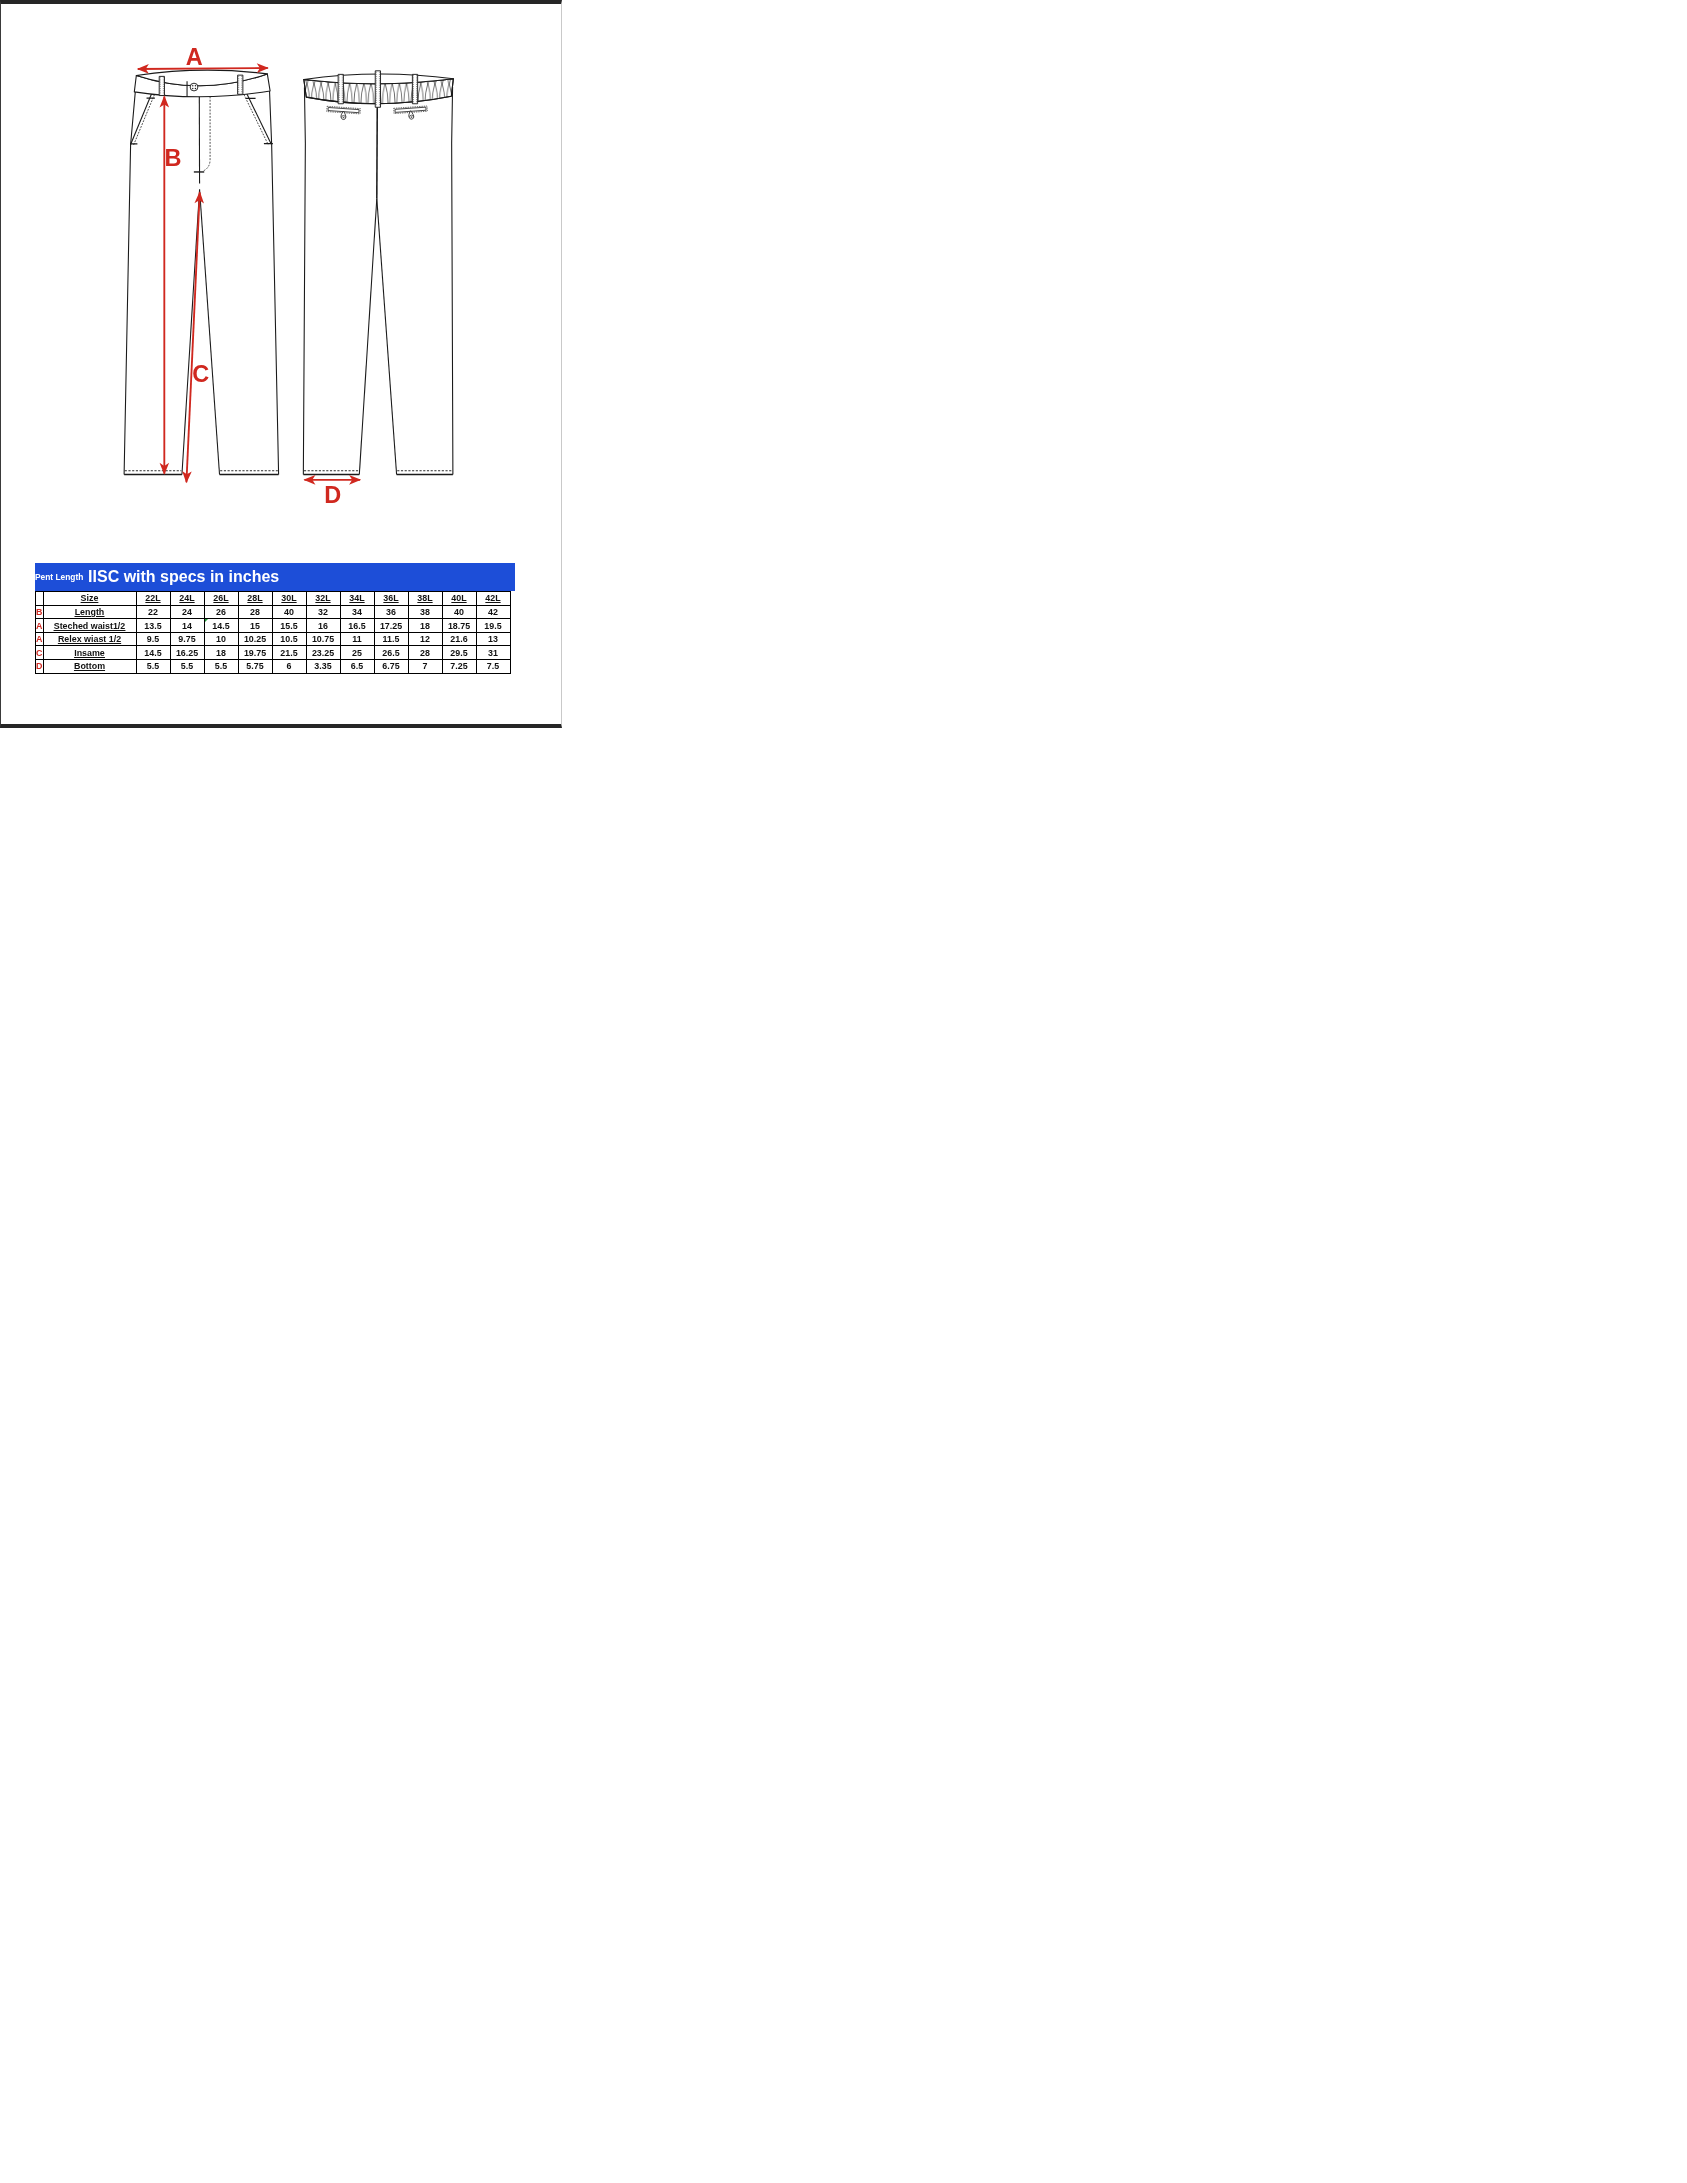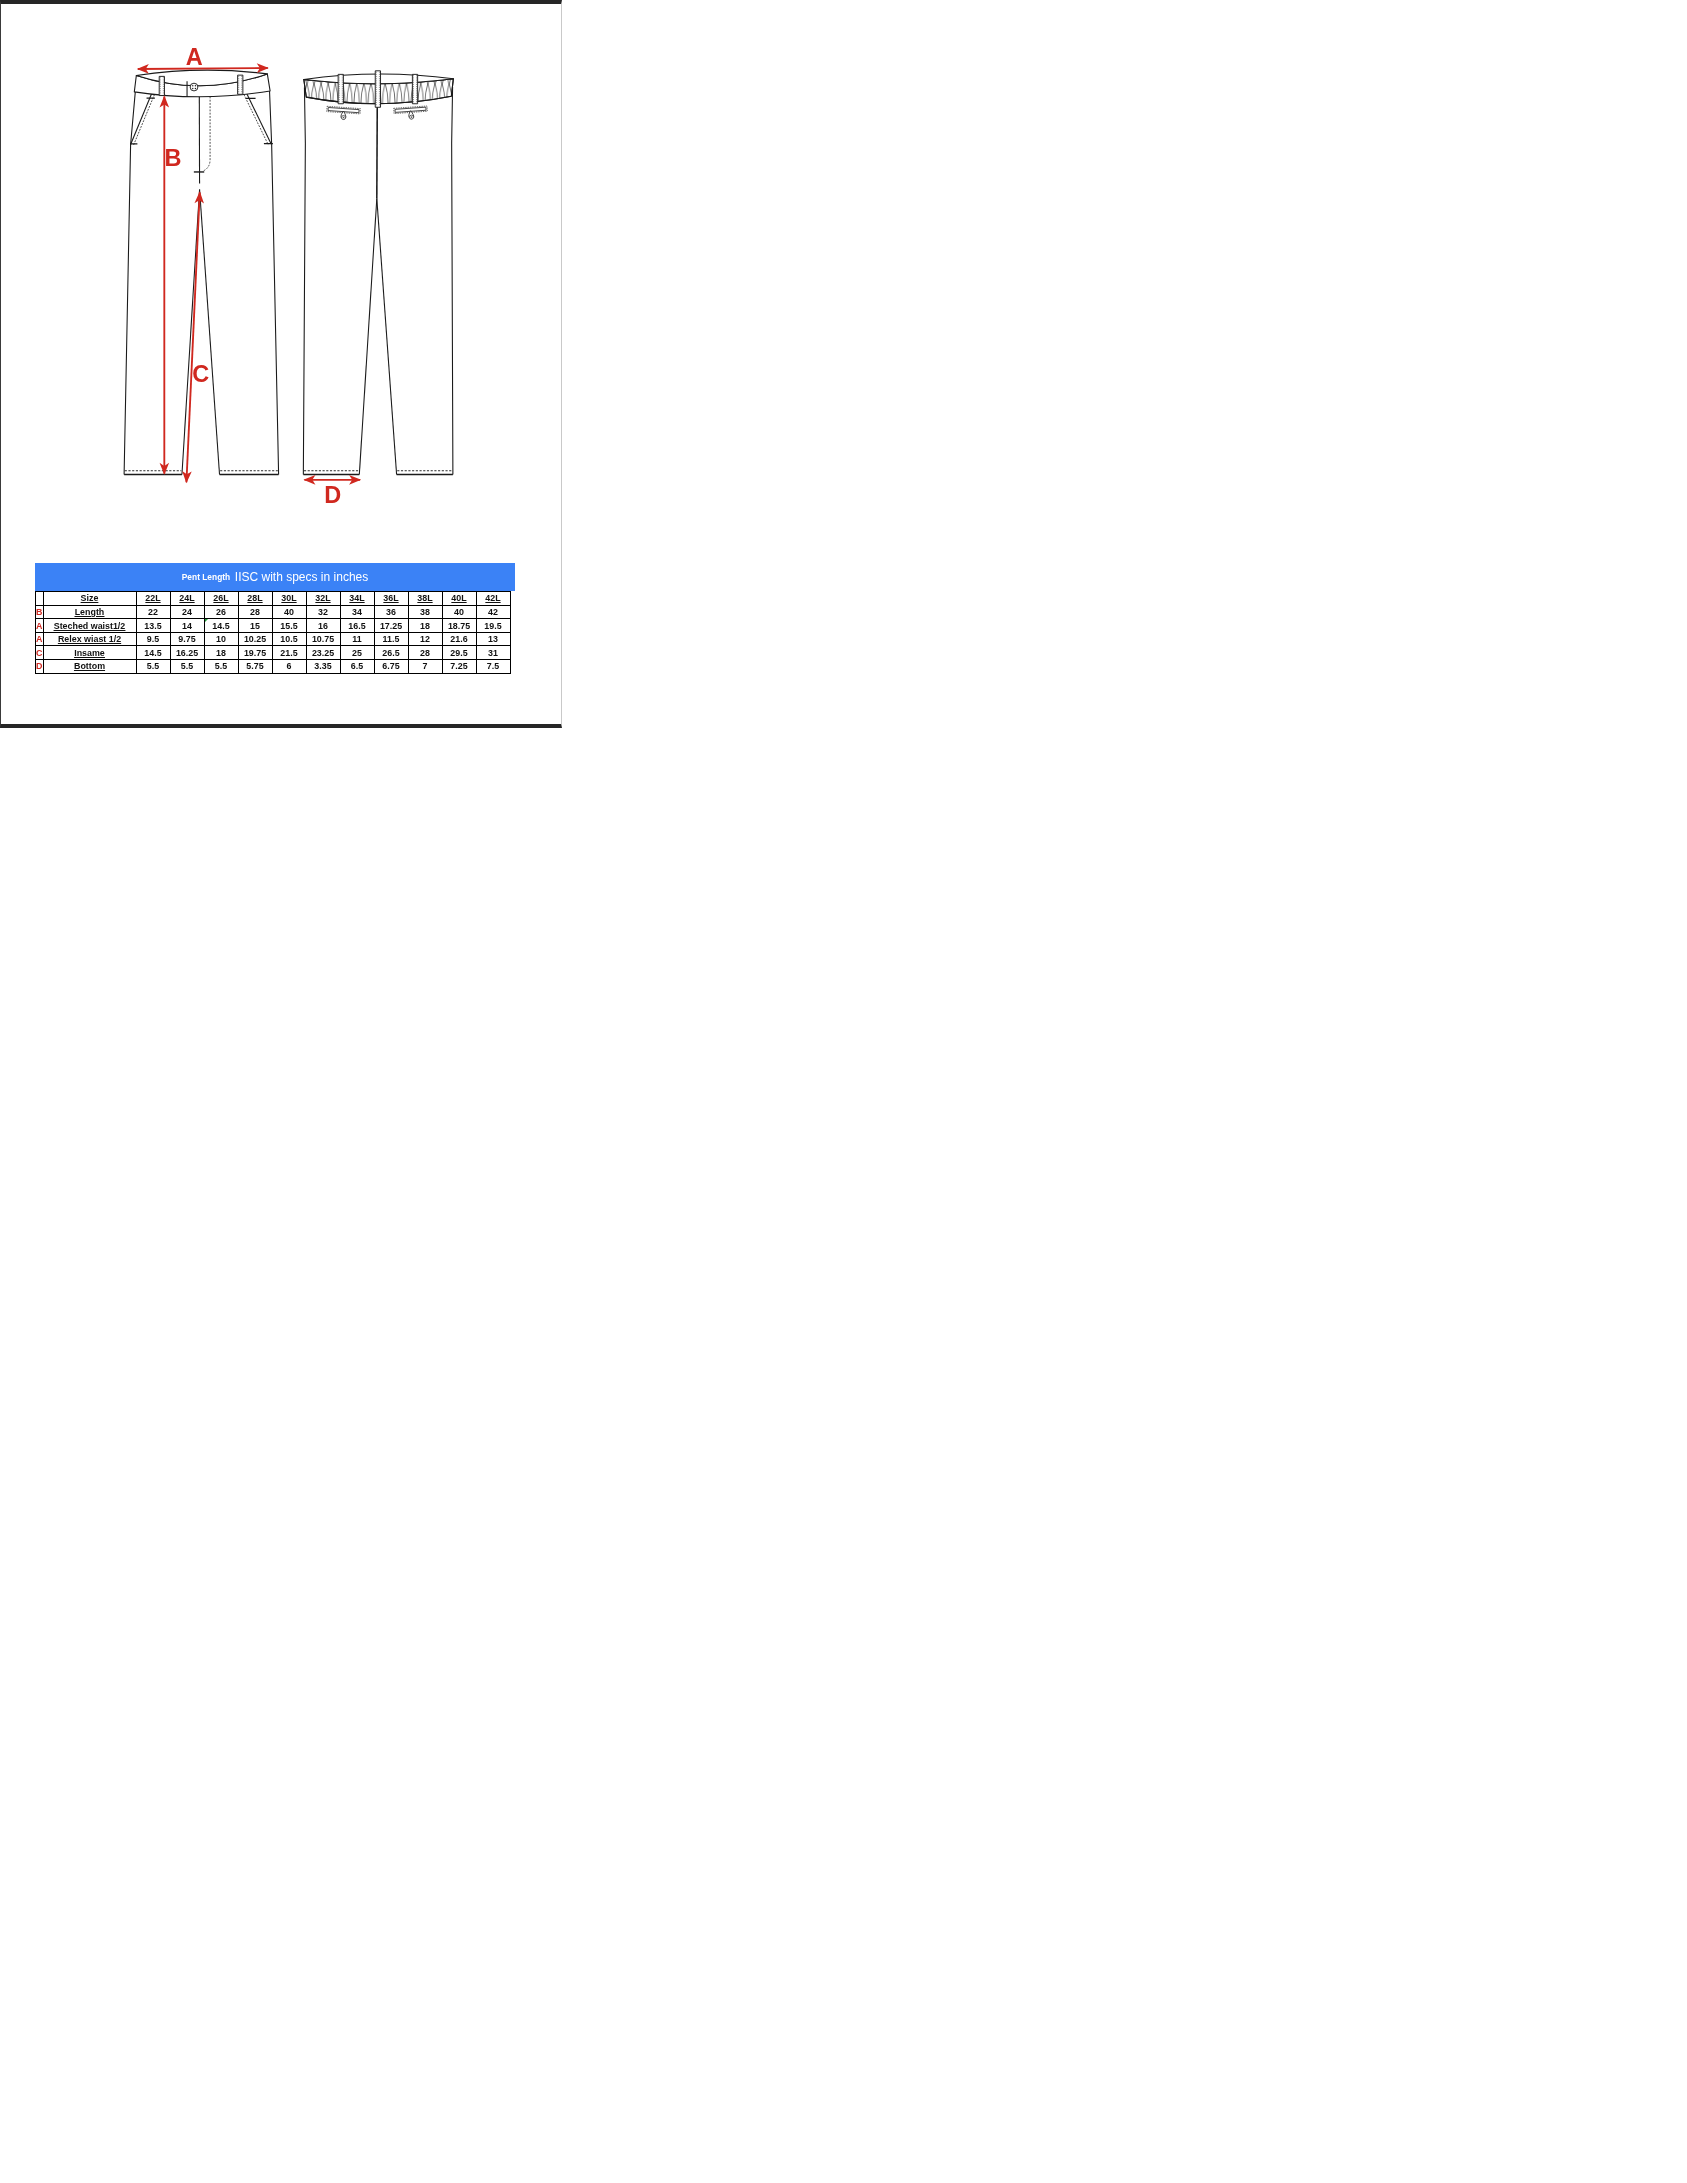--- a/index.html
+++ b/index.html
@@ -13,25 +13,25 @@
     font-family:"Liberation Sans",sans-serif;
     position:relative;
     overflow:hidden;
   }
   .sheet{width:560px;}
   svg.diagram{display:block;width:100%;height:auto;}
 
   
   .spec-wrap{margin:7px 0 0 34px;width:480px;}
   .table-title{
-    background:#3b82f6;color:#ffffff;height:28px;
-    display:flex;align-items:center;justify-content:center;gap:4.7px;
+    background:#1d4ed8;color:#ffffff;height:28px;
+    display:flex;align-items:center;justify-content:flex-start;gap:4.7px;
   }
   .title-prefix{font-size:8.4px;font-weight:bold;letter-spacing:0px;}
-  .title-main{font-size:12px;font-weight:400;letter-spacing:0px;}
+  .title-main{font-size:16px;font-weight:700;letter-spacing:0px;}
   table.spec{
     border-collapse:collapse;table-layout:fixed;width:384px;
     font-weight:bold;color:#111;
   }
   table.spec td,table.spec th{
     border-left:0.9px solid #000;border-right:0.9px solid #000;
     border-top:1.4px double #000;border-bottom:1.4px double #000;
     height:12.6px;padding:0;text-align:center;vertical-align:middle;
     font-size:8.9px;line-height:12px;overflow:visible;white-space:nowrap;
     position:relative;background:#fff;

